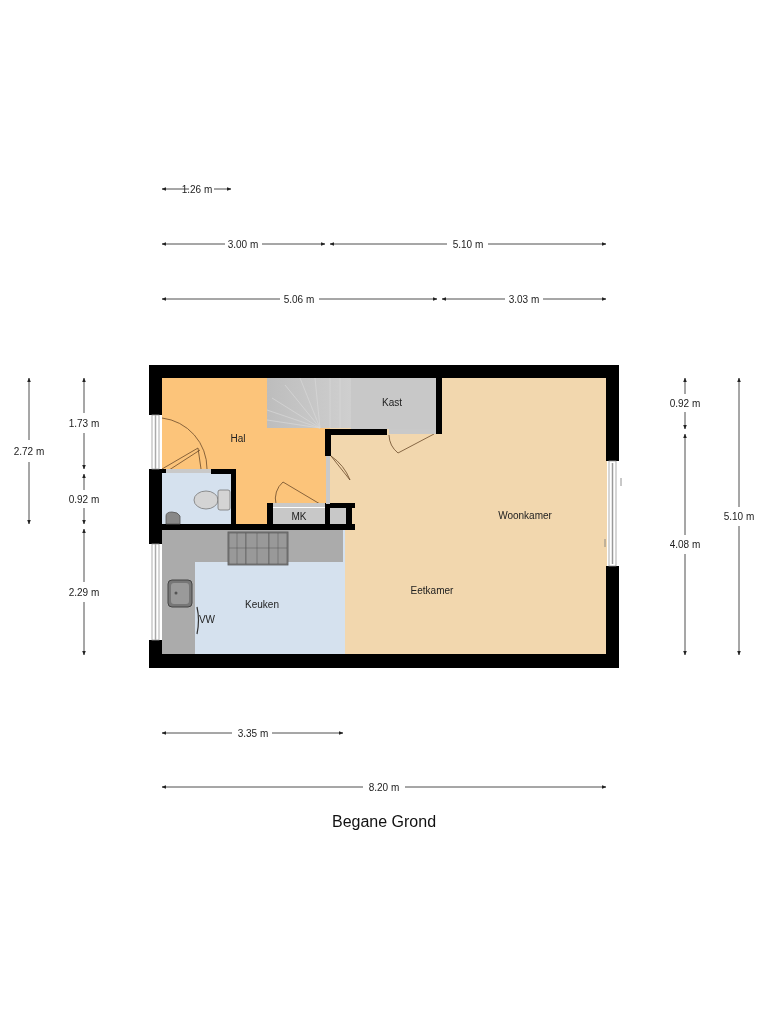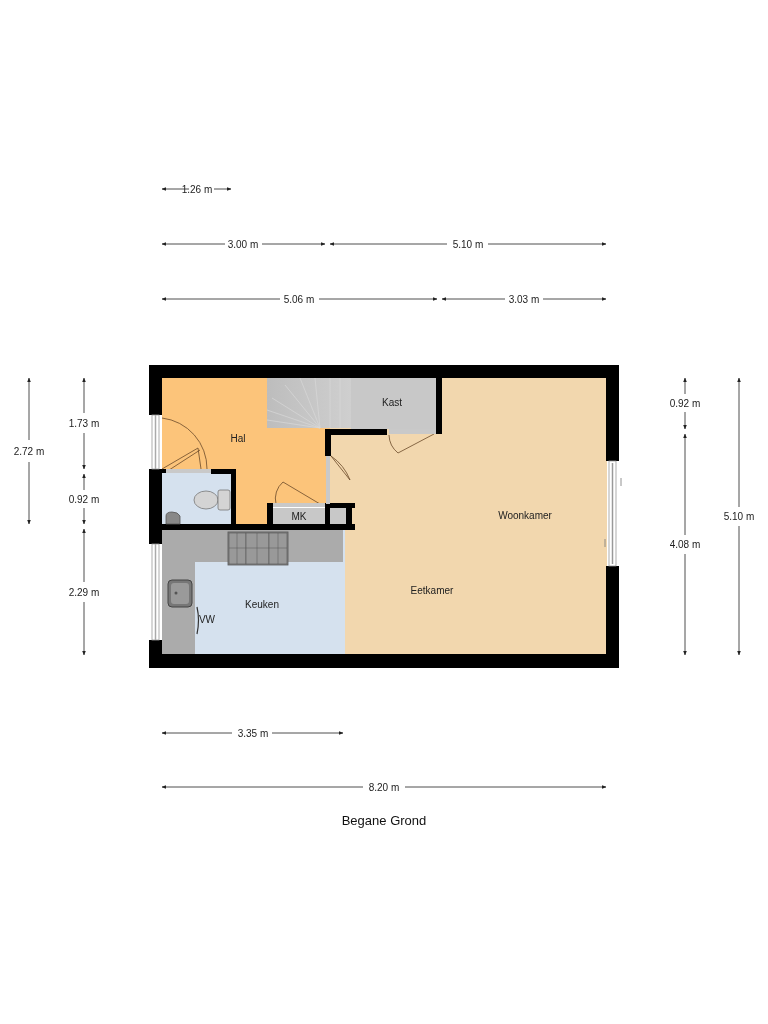--- a/index.html
+++ b/index.html
@@ -2,21 +2,21 @@
 <html><head>
 <meta charset="utf-8">
 <style>
   html, body { margin: 0; padding: 0; background: #ffffff; }
   body { width: 768px; height: 1024px; position: relative; overflow: hidden;
          font-family: "Liberation Sans", sans-serif; }
   svg { position: absolute; left: 0; top: 0; }
   .dim-text { font-family: "Liberation Sans", sans-serif; font-size: 10px; fill: #222; }
   .room-label { font-family: "Liberation Sans", sans-serif; font-size: 10px; fill: #222; }
   .title { position: absolute; left: 0; width: 768px; top: 813px; text-align: center;
-           font-family: "Liberation Sans", sans-serif; font-size: 13px; color: #111; }
+           font-family: "Liberation Sans", sans-serif; font-size: 16px; color: #111; }
 </style>
 </head>
 <body>
 
 <svg width="768" height="1024" viewBox="0 0 768 1024">
   <defs>
     <marker id="arr" viewBox="0 0 10 10" refX="9" refY="5" markerWidth="6" markerHeight="6" orient="auto-start-reverse">
       <path d="M0,1 L10,5 L0,9 z" fill="#222"></path>
     </marker>
     <linearGradient id="stairGrad" x1="0" x2="1" y1="0" y2="0">

